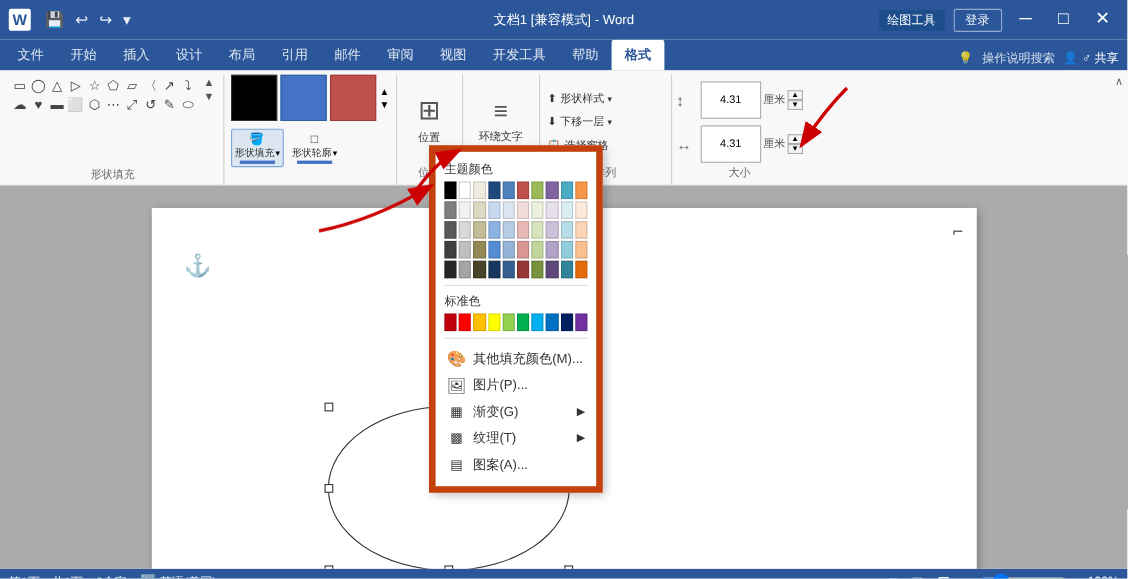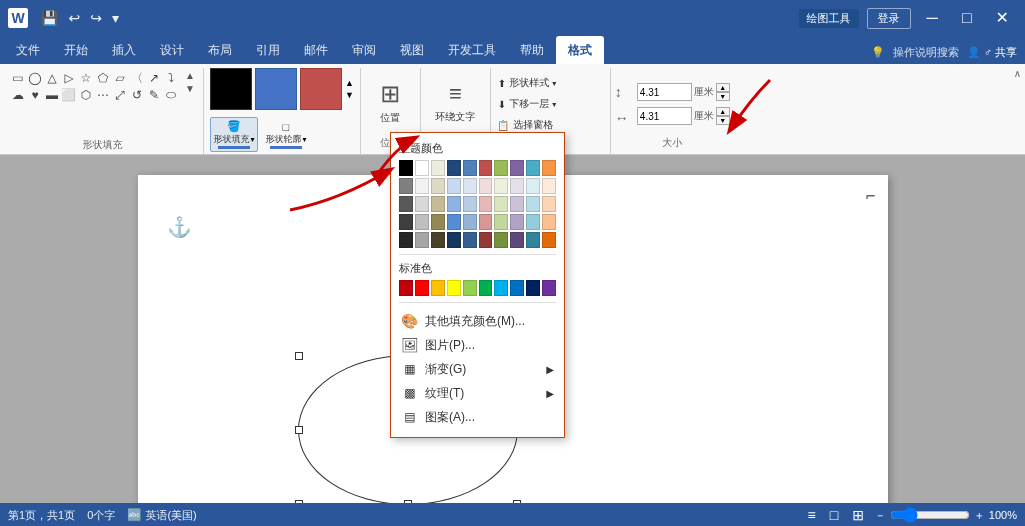--- a/index.html
+++ b/index.html
@@ -130,22 +130,22 @@
     
     .ribbon-section {
       display: flex; flex-direction: column; padding: 2px 4px;
       border-right: 1px solid #d0d0d0;
     }
     .size-input-row {
       display: flex; align-items: center; gap: 2px;
     }
     .size-label { font-size: 10px; color: #666; width: 20px; }
     .size-input {
-      width: 55px; height: 18px; border: 1px solid #aaa; font-size: 10px;
-      text-align: left; padding: 0 2px;
+      width: 55px; height: 34px; border: 1px solid #aaa; font-size: 10px;
+      text-align: center; padding: 0 2px;
     }
     .size-unit { font-size: 10px; color: #555; }
     .spin-btn {
       display: flex; flex-direction: column;
     }
     .spin-up, .spin-down {
       width: 14px; height: 9px; border: 1px solid #aaa; display: flex;
       align-items: center; justify-content: center; font-size: 7px; cursor: pointer;
       background: #f5f5f5;
     }
@@ -173,25 +173,25 @@
       position: relative;
       box-shadow: 2px 2px 8px rgba(0,0,0,0.3);
     }
 
     
     .color-picker-dropdown {
       position: absolute;
       top: 132px;
       left: 390px;
       background: white;
-      border: 1px solid #c2410c;
+      border: 6px solid #c2410c;
       box-shadow: 3px 3px 8px rgba(0,0,0,0.25);
       z-index: 100;
       padding: 8px;
-      width: 175px;
+      width: 158px;
     }
     .cp-section-label {
       font-size: 11px; color: #333; margin-bottom: 4px; font-weight: 500;
     }
     .cp-row { display: flex; gap: 2px; margin-bottom: 2px; }
     .cp-swatch {
       width: 16px; height: 16px; cursor: pointer; border: 1px solid rgba(0,0,0,0.15);
     }
     .cp-divider { border: none; border-top: 1px solid #ddd; margin: 6px 0; }
     .cp-menu-item {
@@ -272,20 +272,21 @@
 <div class="title-bar">
   <div class="title-bar-left">
     <div class="title-bar-icon">W</div>
     <div class="quick-access">
       <span class="qa-btn">💾</span>
       <span class="qa-btn">↩</span>
       <span class="qa-btn">↪</span>
       <span class="qa-btn">▾</span>
     </div>
   </div>
+  <div class="title-text">文档1 [兼容模式] - Word</div>
   <div class="title-bar-right">
     <span class="drawing-tools-label">绘图工具</span>
     <button class="login-btn">登录</button>
     <span class="win-btn">─</span>
     <span class="win-btn">□</span>
     <span class="win-btn close">✕</span>
   </div>
 </div>
 
 <div class="ribbon-tabs">

